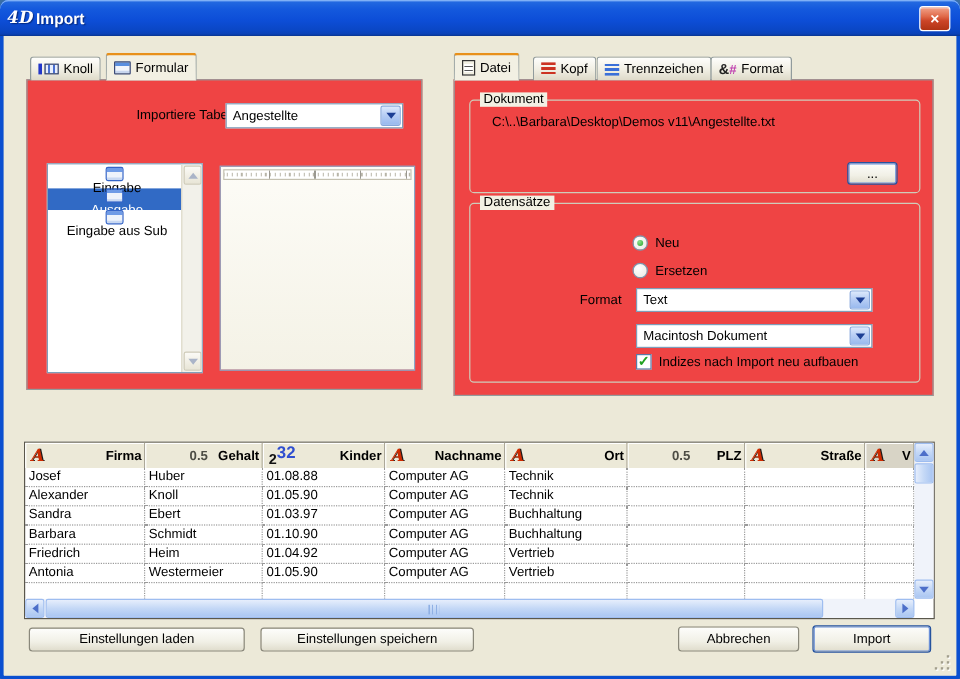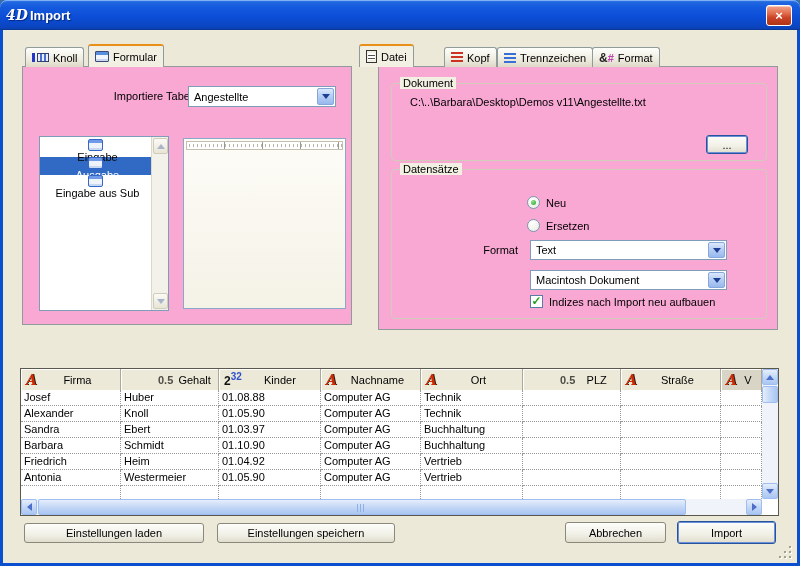--- a/index.html
+++ b/index.html
@@ -47,21 +47,21 @@
               repeating-linear-gradient(180deg,#fff 0 2px,#555 2px 3px) content-box #fff;
               padding:2px 1px; }
   .kopf-icon { width:12px; height:11px;
                background:repeating-linear-gradient(180deg,#cc3322 0 2px,transparent 2px 4px); }
   .trenn-icon { width:12px; height:10px;
                 background:repeating-linear-gradient(180deg,#3a6fd8 0 2px,transparent 2px 4px); }
   .fmt-ic b { color:#222; font-size:12px; }
   .fmt-ic i { color:#c040b0; font-style:normal; font-weight:bold; font-size:11px; }
 
   
-  .panel { position:absolute; border:1px solid #919b9c; background:#f9a8d4; z-index:2; }
+  .panel { position:absolute; border:1px solid #919b9c; background:#ef4444; z-index:2; }
   .panel-left  { left:19px;  top:36px; width:330px; height:259px; }
   .panel-right { left:375px; top:36px; width:400px; height:264px; }
 
   .fieldlabel { position:absolute; color:#000; }
 
   
   .combo { position:absolute; border:1px solid #7f9db9; background:#fff; display:flex;
            align-items:center; cursor:default; }
   .combo .val { flex:1; padding:0 5px; overflow:hidden; white-space:nowrap; }
   .combo .drop { width:17px; align-self:stretch; margin:1px;
@@ -114,27 +114,27 @@
 
   
   .ptable { position:absolute; left:17px; top:338px; width:759px; height:148px;
             border:1px solid #5a574c; background:#fff; }
   .pgrid { position:absolute; left:0; top:0; width:741px; }
   .phead, .prow { display:grid; grid-template-columns:100px 98px 102px 100px 102px 98px 100px 41px; }
   .phead { height:21px; }
   .hcell { background:#ece9d8; border-right:1px solid #aca899; box-shadow:inset 1px 1px 0 #fff;
            display:flex; align-items:center; padding:0 2px 0 5px; overflow:hidden;
            white-space:nowrap; cursor:default; }
-  .hcell .hlbl { flex:1; text-align:center; }
+  .hcell .hlbl { flex:1; text-align:right;font-weight:bold; }
   .hcell.pressed { background:#d8d4c6; }
   .ic-alpha { font-family:"DejaVu Serif",serif; font-style:italic; font-weight:bold;
               font-size:14px; color:#cf2b00; text-shadow:1px 0 0 #1a1a1a; line-height:1; }
   .ic-real { font-weight:bold; color:#4d4d45;padding-left:32px; }
   .ic-long b { font-size:12px; color:#111; }
-  .ic-long sup { font-size:10px; color:#304fd0; font-weight:bold; }
+  .ic-long sup { font-size:14px; color:#304fd0; font-weight:bold; }
   .prow { height:16px; }
   .pcell { border-right:1px dotted #999; border-bottom:1px dotted #999; padding:1px 3px;
            overflow:hidden; white-space:nowrap; }
   .prow.filler .pcell { border-bottom:none; }
   .prow.filler { height:13px; }
 
   
   .sb-btn { position:absolute; width:16px; height:16px; border:1px solid #9ebdf0; border-radius:2px;
             background:linear-gradient(180deg,#e6eefc,#c4d8f6 50%,#aac6f2);
             display:flex; align-items:center; justify-content:center; }
@@ -221,21 +221,21 @@
               <span class="arr down"></span>
             </div>
         </div>
       </div>
 
       <div class="preview" style="left:160px; top:71px;">
         <div class="pv-head"></div>
       </div>
     </div>
 
-    <div class="tab active" style="left:356px;">
+    <div class="tab active" style="left:375px;">
       <span class="doc-icon"></span>
       <span>Datei</span>
     </div>
     <div class="tab" style="left:441px;">
       <span class="kopf-icon"></span>
       <span>Kopf</span>
     </div>
     <div class="tab" style="left:494px;">
       <span class="trenn-icon"></span>
       <span>Trennzeichen</span>

